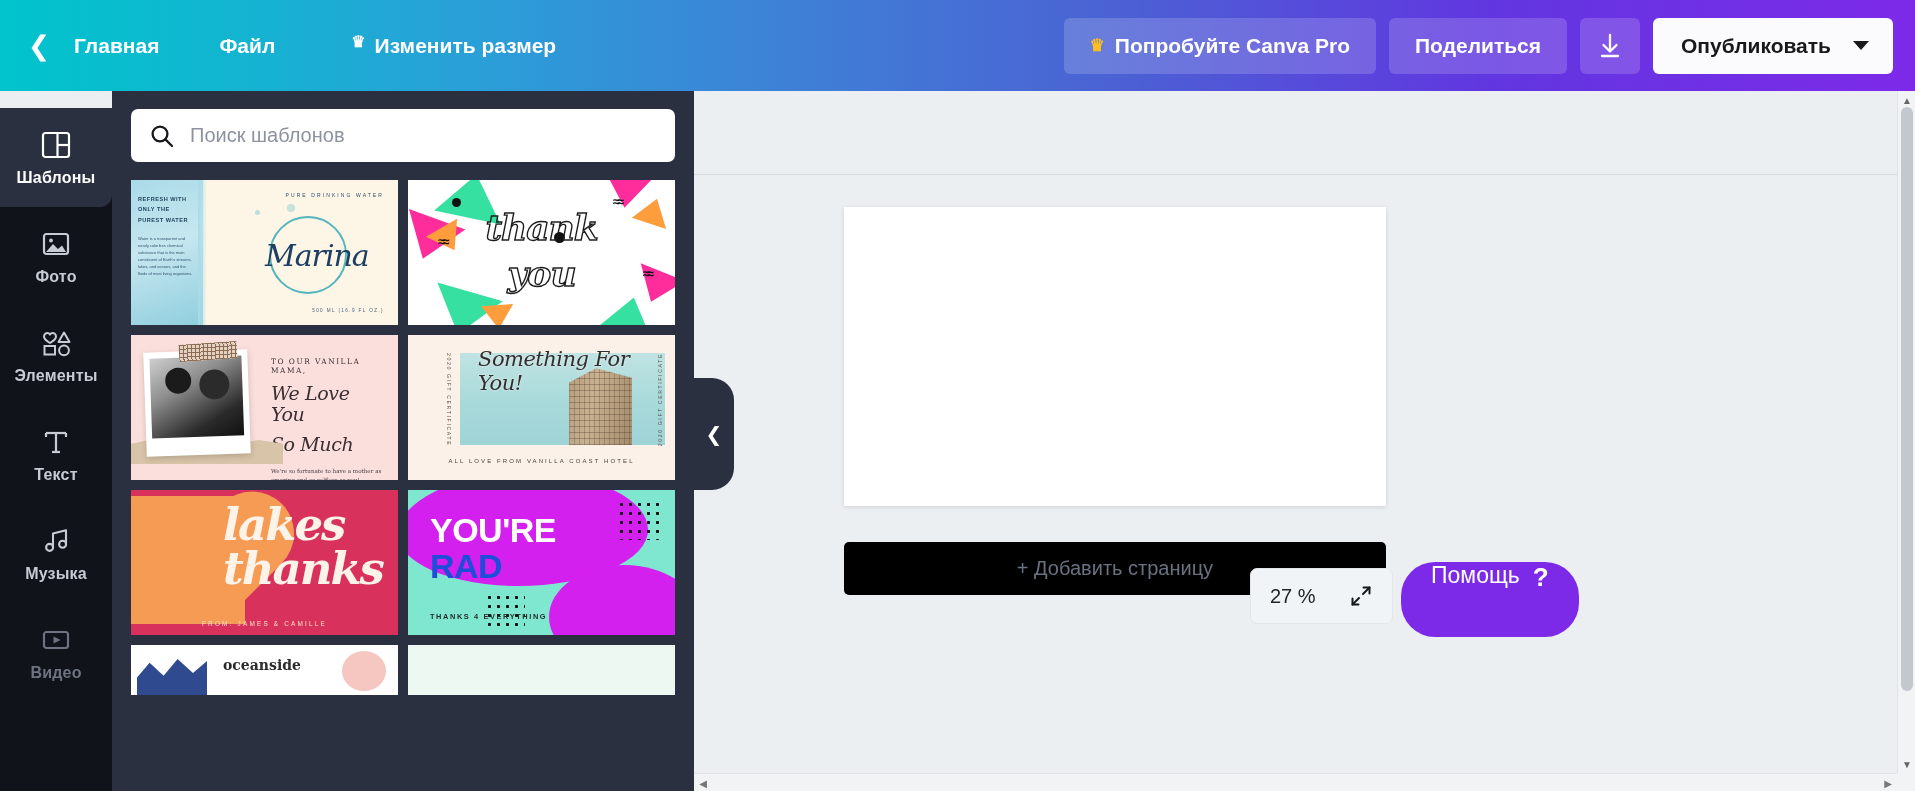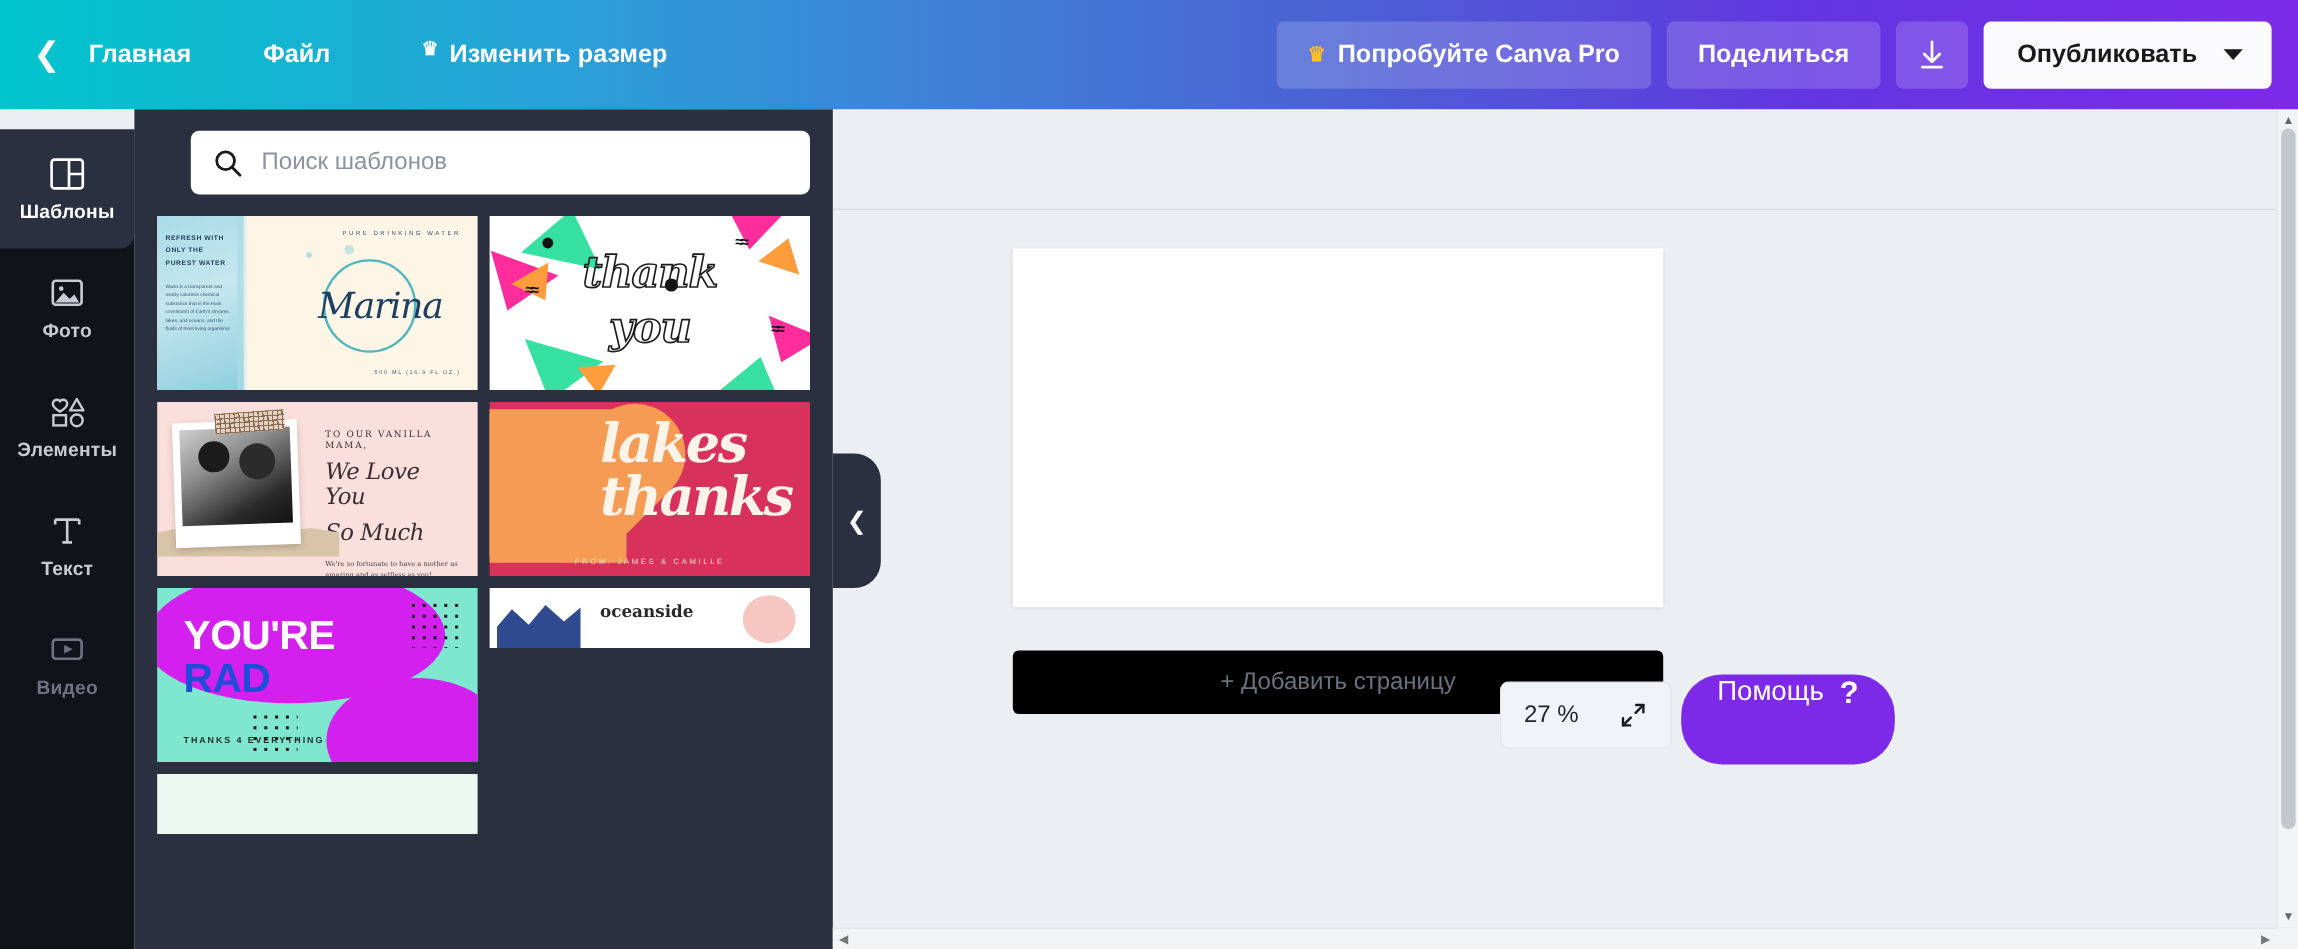--- a/index.html
+++ b/index.html
@@ -96,21 +96,20 @@
   .rail-item.dim { color: #6d7380; }
   .rail-label { font-size: 16px; font-weight: 700; letter-spacing: .2px; }
   .rail-icon { width: 32px; height: 32px; display: block; }
 
   
   .panel {
     position: absolute; top: 91px; left: 112px;
     width: 582px; height: 700px;
     background: #2b3040; z-index: 15;
     overflow: hidden;
-    padding-left: 28px;
   }
   .search-wrap { padding: 18px 19px 0 19px; }
   .search-box {
     background: #fff; border-radius: 7px; height: 53px;
     display: flex; align-items: center; padding: 0 18px; gap: 15px;
   }
   .search-input {
     border: none; outline: none; background: transparent;
     font-family: "Liberation Sans", sans-serif;
     font-size: 20px; color: #22252b; flex: 1; height: 100%;
@@ -503,20 +502,28 @@
     <svg class="rail-icon" viewBox="0 0 32 32">
       <line x1="6" y1="7" x2="26" y2="7" stroke="#c7ccd4" stroke-width="2.2"></line>
       <line x1="6" y1="7" x2="6" y2="11" stroke="#c7ccd4" stroke-width="2.2"></line>
       <line x1="26" y1="7" x2="26" y2="11" stroke="#c7ccd4" stroke-width="2.2"></line>
       <line x1="16" y1="7" x2="16" y2="26" stroke="#c7ccd4" stroke-width="2.2"></line>
       <line x1="12" y1="26" x2="20" y2="26" stroke="#c7ccd4" stroke-width="2.2"></line>
     </svg>
     <span class="rail-label">Текст</span>
   </div>
 
+  <div class="rail-item">
+    <svg class="rail-icon" viewBox="0 0 32 32">
+      <path d="M13 22V8.5l13-3.2V19" fill="none" stroke="#c7ccd4" stroke-width="2.1" stroke-linejoin="round"></path>
+      <circle cx="9.6" cy="22.4" r="3.5" fill="none" stroke="#c7ccd4" stroke-width="2.1"></circle>
+      <circle cx="22.6" cy="19.3" r="3.5" fill="none" stroke="#c7ccd4" stroke-width="2.1"></circle>
+    </svg>
+    <span class="rail-label">Музыка</span>
+  </div>
 
   <div class="rail-item dim">
     <svg class="rail-icon" viewBox="0 0 32 32">
       <rect x="4" y="8" width="24" height="16" rx="2.5" fill="none" stroke="#6d7380" stroke-width="2.2"></rect>
       <path d="M13.5 12.5 L20.5 16 L13.5 19.5 Z" fill="#6d7380"></path>
     </svg>
     <span class="rail-label">Видео</span>
   </div>
 </div>
 
@@ -575,20 +582,29 @@
         </div>
       <div class="mama-tape"></div>
       <div class="mama-txt">
         <div class="mm-1">TO OUR VANILLA MAMA,</div>
         <div class="mm-2">We Love You</div>
         <div class="mm-2">So Much</div>
         <div class="mm-3">We're so fortunate to have a mother as amazing and as selfless as you!</div>
       </div>
     </div>
 
+    <div class="tpl t-cert">
+      <div class="cert-img">
+        <div class="bldg"></div>
+      </div>
+      <div class="cert-vl l">2020 GIFT CERTIFICATE</div>
+      <div class="cert-vl r">2020 GIFT CERTIFICATE</div>
+      <div class="cert-script">Something For You!</div>
+      <div class="cert-foot">ALL LOVE FROM VANILLA COAST HOTEL</div>
+    </div>
 
     <div class="tpl t-much">
       <div class="heart"></div>
       <div class="much-1">lakes</div>
       <div class="much-2">thanks</div>
       <div class="much-foot">FROM: JAMES &amp; CAMILLE</div>
     </div>
 
     <div class="tpl t-rad">
       <div class="rad-blob"></div>

